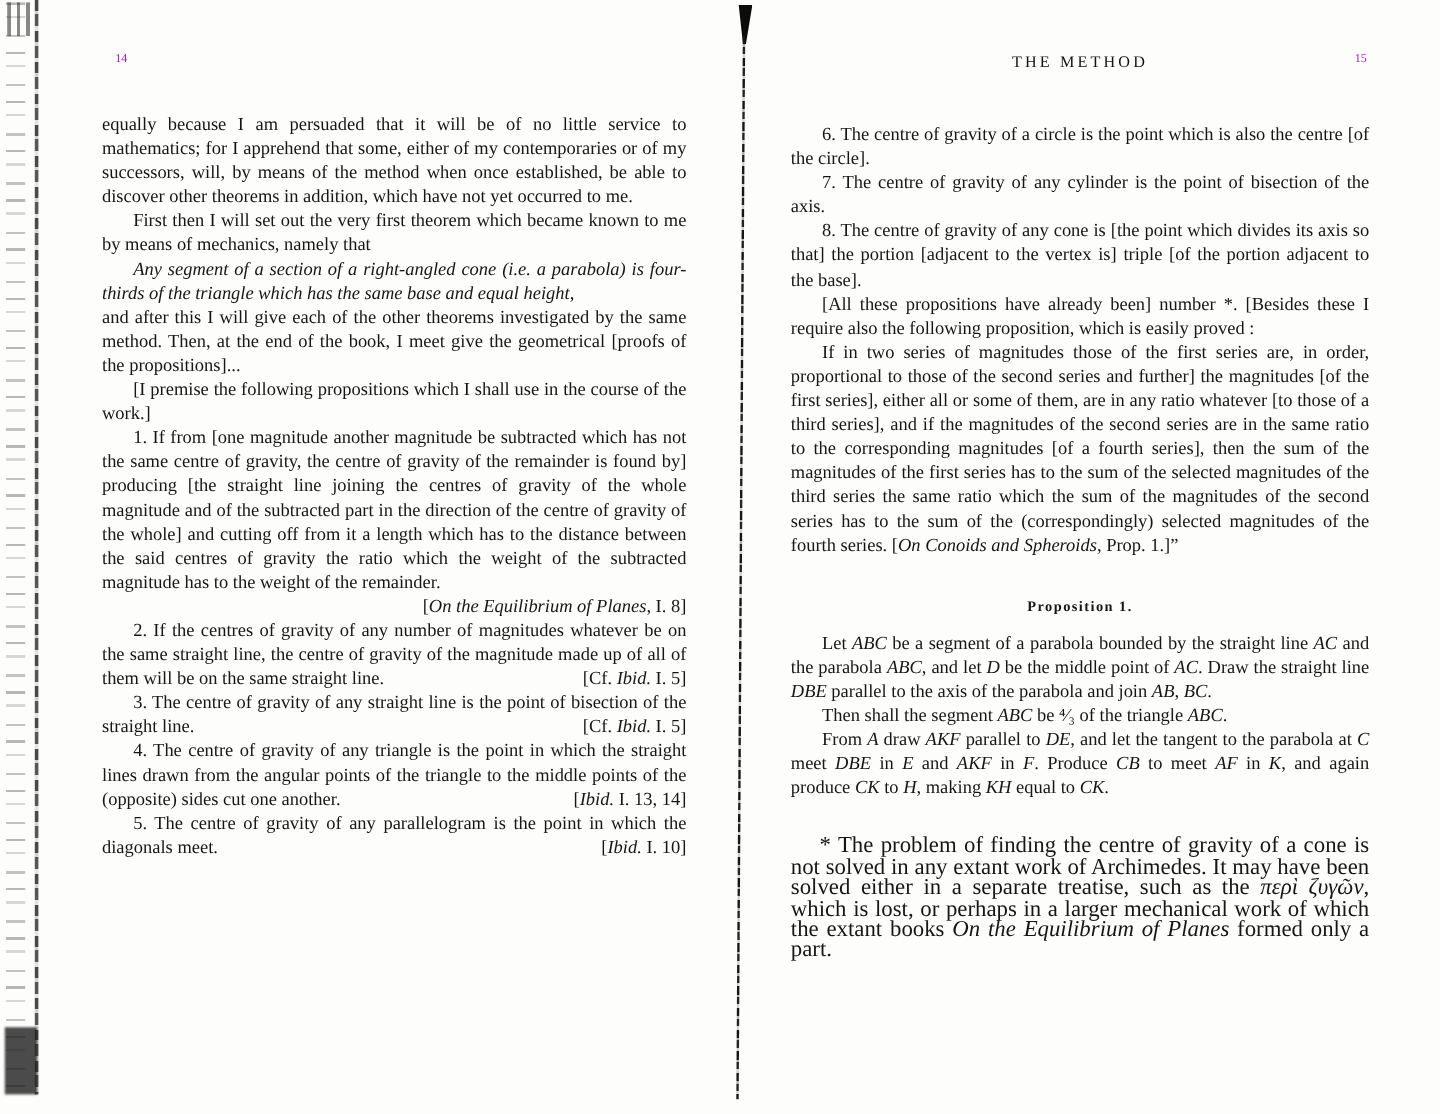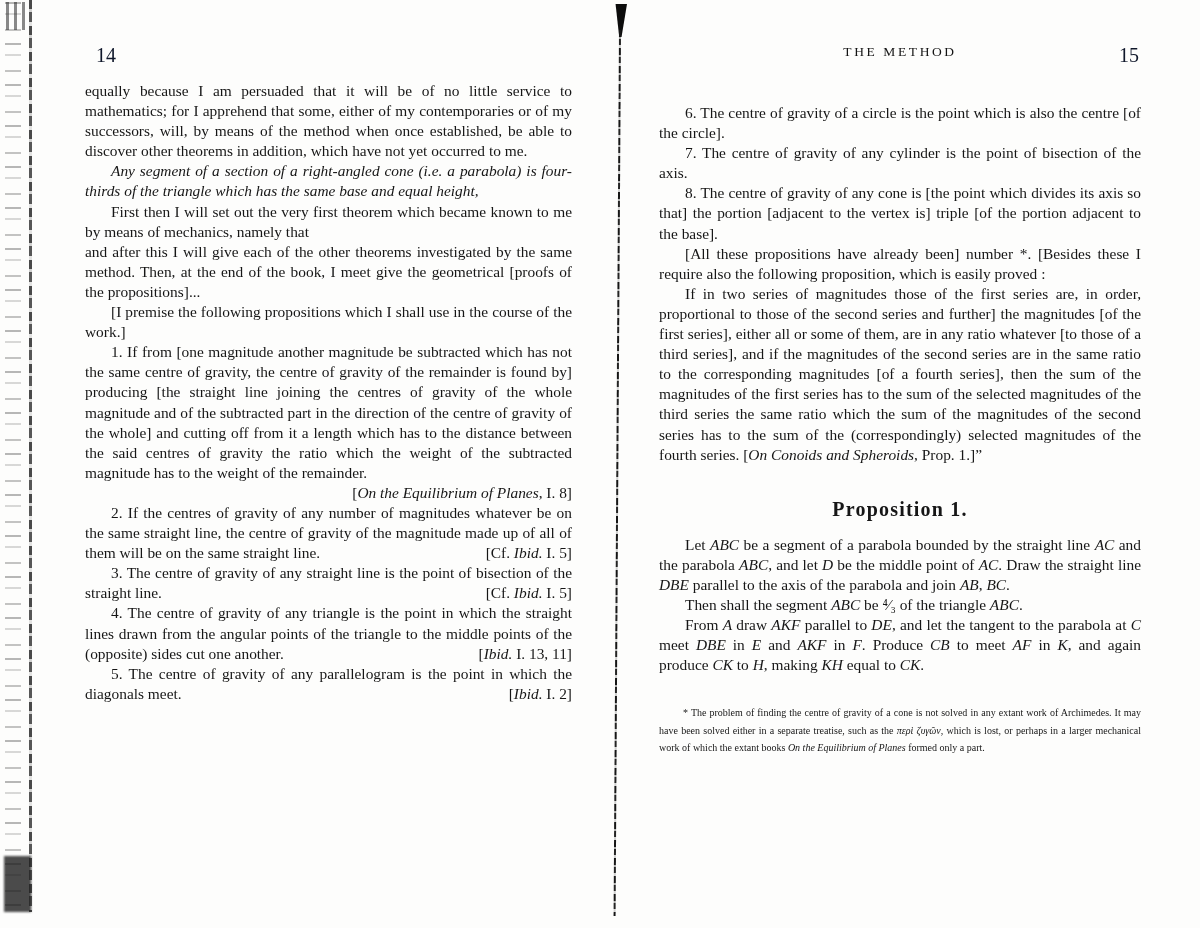--- a/index.html
+++ b/index.html
@@ -53,46 +53,46 @@
   
   .col{position:absolute;top:44px;}
   .col-left{left:85px;width:487px;}
   .col-right{left:659px;width:482px;}
 
   .pagehead{position:relative;height:18px;}
   .running-head{
     display:block;text-align:center;
     font-size:13.5px;letter-spacing:2.6px;color:#131313;
   }
-  .pagenum{position:absolute;top:0;font-size:20px;color:#0f172a;}
+  .pagenum{position:absolute;top:0;font-size:10px;color:#a21caf;}
   .pagenum-left{left:11px;}
   .pagenum-right{right:2px;}
 
-  .body-left{margin-top:19px;}
+  .body-left{margin-top:32px;}
   .body-right{margin-top:41px;}
 
   p{
     margin:0;
     font-size:15.4px;line-height:20.1px;
     text-align:justify;
   }
   .ind{text-indent:26px;}
   .it-para{font-style:italic;}
 
   .cite{float:right;}
   .cite-line{display:block;text-align:right;text-indent:0;}
 
   .prop-heading{
     margin:33px 0 14px 0;
     text-align:center;
-    font-size:20px;font-weight:bold;letter-spacing:1.2px;
+    font-size:12px;font-weight:bold;letter-spacing:1.2px;
   }
   .footnote{
     margin-top:29px;
-    font-size:10px;line-height:17.4px;
+    font-size:19px;line-height:17.4px;
     text-indent:24px;
   }
 </style>
 </head>
 <body>
 
 <div class="sheet">
 
   <div class="edge-speckle"></div>
   <div class="edge-line"></div>
@@ -100,29 +100,29 @@
   <div class="edge-bottom-blob"></div>
   <div class="gutter-wedge"></div>
   <div class="gutter-line"></div>
 
   <div class="col col-left">
     <div class="pagehead">
       <span class="pagenum pagenum-left">14</span>
     </div>
     <div class="body-left">
       <p><span><span>equally because I am persuaded that it will be of no little service to mathematics; for I apprehend that some, either of my contemporaries or of my successors, will, by means of the method when once established, be able to discover other theorems in addition, which have not yet occurred to me.</span></span></p>
+      <p class="ind"><span><span>First then I will set out the very first theorem which became known to me by means of mechanics, namely that</span></span></p>
       <p class="ind it-para"><span><span>Any segment of a section of a right-angled cone (i.e. a parabola) is four-thirds of the triangle which has the same base and equal height,</span></span></p>
-      <p class="ind"><span><span>First then I will set out the very first theorem which became known to me by means of mechanics, namely that</span></span></p>
       <p><span><span>and after this I will give each of the other theorems investigated by the same method.  Then, at the end of the book, I meet give the geometrical [proofs of the propositions]...</span></span></p>
       <p class="ind"><span><span>[I premise the following propositions which I shall use in the course of the work.]</span></span></p>
       <p class="ind"><span><span>1.  If from [one magnitude another magnitude be subtracted which has not the same centre of gravity, the centre of gravity of the remainder is found by] producing [the straight line joining the centres of gravity of the whole magnitude and of the subtracted part in the direction of the centre of gravity of the whole] and cutting off from it a length which has to the distance between the said centres of gravity the ratio which the weight of the subtracted magnitude has to the weight of the remainder.</span></span><span class="cite-line"><span>[</span><span style="font-style: italic;">On the Equilibrium of Planes</span><span>, I. 8]</span></span></p>
       <p class="ind"><span><span>2.  If the centres of gravity of any number of magnitudes whatever be on the same straight line, the centre of gravity of the magnitude made up of all of them will be on the same straight line.</span></span><span class="cite"><span>[Cf. </span><span style="font-style: italic;">Ibid.</span><span> I. 5]</span></span></p>
       <p class="ind"><span><span>3.  The centre of gravity of any straight line is the point of bisection of the straight line.</span></span><span class="cite"><span>[Cf. </span><span style="font-style: italic;">Ibid.</span><span> I. 5]</span></span></p>
-      <p class="ind"><span><span>4.  The centre of gravity of any triangle is the point in which the straight lines drawn from the angular points of the triangle to the middle points of the (opposite) sides cut one another.</span></span><span class="cite"><span>[</span><span style="font-style: italic;">Ibid.</span><span> I. 13, 11]</span></span></p>
-      <p class="ind"><span><span>5.  The centre of gravity of any parallelogram is the point in which the diagonals meet.</span></span><span class="cite"><span>[</span><span style="font-style: italic;">Ibid.</span><span> I. 2]</span></span></p>
+      <p class="ind"><span><span>4.  The centre of gravity of any triangle is the point in which the straight lines drawn from the angular points of the triangle to the middle points of the (opposite) sides cut one another.</span></span><span class="cite"><span>[</span><span style="font-style: italic;">Ibid.</span><span> I. 13, 14]</span></span></p>
+      <p class="ind"><span><span>5.  The centre of gravity of any parallelogram is the point in which the diagonals meet.</span></span><span class="cite"><span>[</span><span style="font-style: italic;">Ibid.</span><span> I. 10]</span></span></p>
     </div>
   </div>
 
   <div class="col col-right">
     <div class="pagehead">
       <span class="running-head">THE METHOD</span>
       <span class="pagenum pagenum-right">15</span>
     </div>
     <div class="body-right">
       <p class="ind"><span><span>6.  The centre of gravity of a circle is the point which is also the centre [of the circle].</span></span></p>

